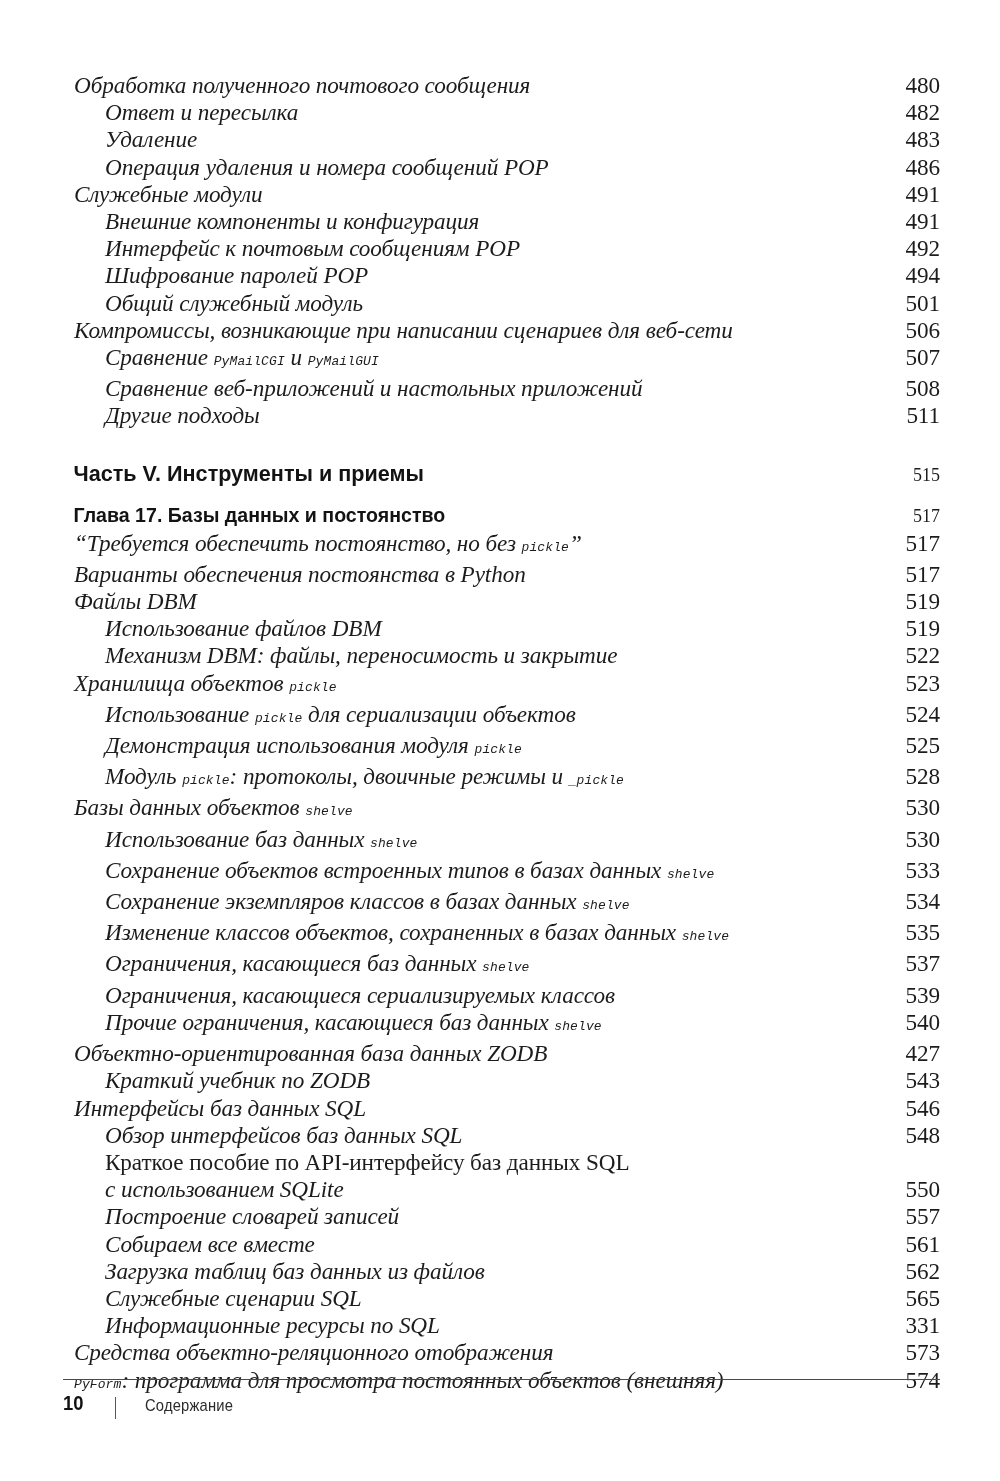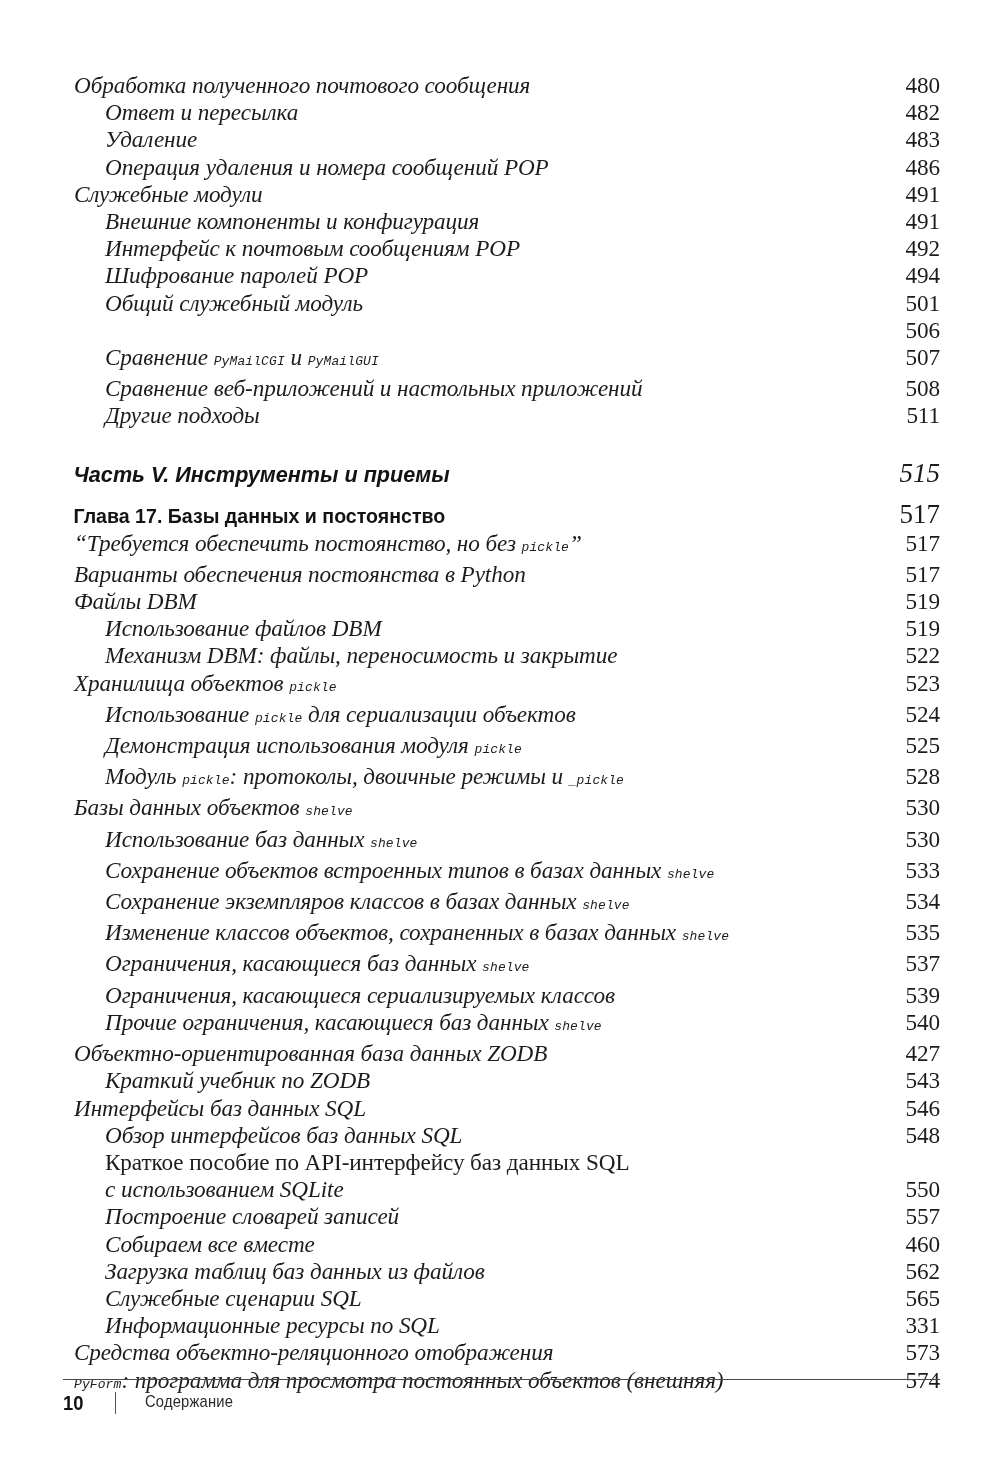--- a/index.html
+++ b/index.html
@@ -96,21 +96,20 @@
     align-items: baseline;
     width: 100%;
     font-family: "Liberation Sans", "DejaVu Sans", sans-serif;
     font-weight: bold;
     color: #131313;
   }
   .head-part {
     font-size: 22.5px;
     line-height: 27px;
     margin-top: 30px;
-    font-style: italic;
   }
   .head-chapter {
     font-size: 20.4px;
     line-height: 27px;
     margin-top: 13px;
   }
   .head-part .title,
   .head-chapter .title {
     flex: 0 1 auto;
     padding-left: 11px;
@@ -118,41 +117,41 @@
     transform: scaleX(0.96);
     transform-origin: left center;
   }
   .head-part .filler,
   .head-chapter .filler { flex: 1 1 auto; }
   .head-part .pageno,
   .head-chapter .pageno {
     flex: 0 0 auto;
     font-family: "Liberation Serif", "DejaVu Serif", serif;
     font-weight: normal;
-    font-size: 27px;
+    font-size: 18px;
     text-align: right;
     min-width: 54px;
     color: #1c1c1c;
   }
 
   
   .footer {
     position: absolute;
     left: 63px;
     top: 1379px;
     width: 877px;
   }
   .footer-rule {
     width: 100%;
     height: 1px;
     background: #4a4a4a;
   }
   .footer-inner {
     display: flex;
-    align-items: flex-start;
+    align-items: flex-end;
     margin-top: 12px;
     font-family: "Liberation Sans", "DejaVu Sans", sans-serif;
   }
   .footer-num {
     font-size: 20px;
     font-weight: bold;
     color: #111111;
     transform: scaleX(0.92);
     transform-origin: left center;
   }
@@ -217,20 +216,21 @@
         <span class="title">Шифрование паролей POP</span>
         <span class="filler"></span>
         <span class="pageno">494</span>
       </div>
       <div class="row lvl2">
         <span class="title">Общий служебный модуль</span>
         <span class="filler"></span>
         <span class="pageno">501</span>
       </div>
       <div class="row lvl1">
+        <span class="title">Компромиссы, возникающие при написании сценариев для веб-сети</span>
         <span class="filler"></span>
         <span class="pageno">506</span>
       </div>
       <div class="row lvl2">
         <span class="title"><span>Сравнение </span><span class="code">PyMailCGI</span><span> и </span><span class="code">PyMailGUI</span></span>
         <span class="filler"></span>
         <span class="pageno">507</span>
       </div>
       <div class="row lvl2">
         <span class="title">Сравнение веб-приложений и настольных приложений</span>
@@ -366,21 +366,21 @@
         </span>
       </div>
       <div class="row lvl2">
         <span class="title">Построение словарей записей</span>
         <span class="filler"></span>
         <span class="pageno">557</span>
       </div>
       <div class="row lvl2">
         <span class="title">Собираем все вместе</span>
         <span class="filler"></span>
-        <span class="pageno">460</span>
+        <span class="pageno">561</span>
       </div>
       <div class="row lvl2">
         <span class="title">Загрузка таблиц баз данных из файлов</span>
         <span class="filler"></span>
         <span class="pageno">562</span>
       </div>
       <div class="row lvl2">
         <span class="title">Служебные сценарии SQL</span>
         <span class="filler"></span>
         <span class="pageno">565</span>

